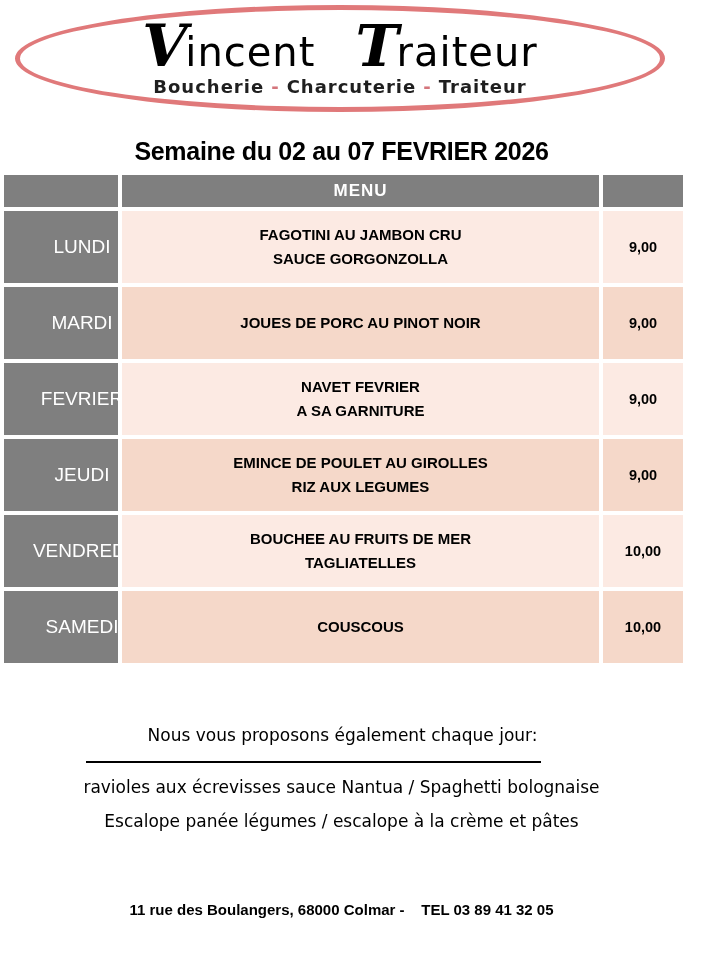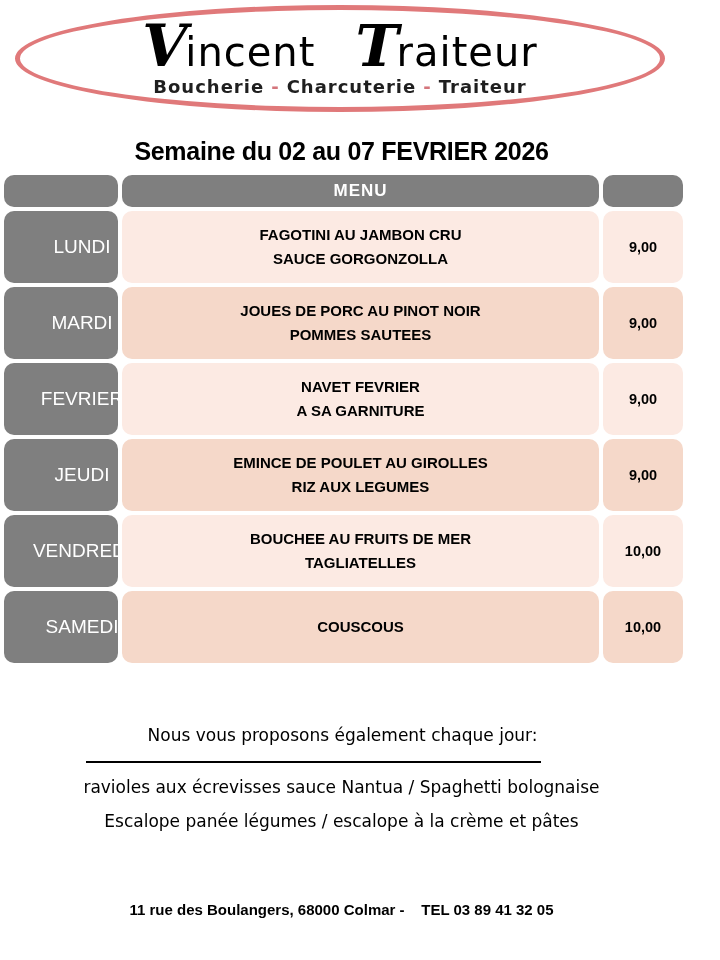--- a/index.html
+++ b/index.html
@@ -41,21 +41,21 @@
   }
 
   
   .menu-grid {
     margin:9px 0 0 4px; width:679px;
     display:grid;
     grid-template-columns:114px 477px 80px;
     grid-template-rows:32px repeat(6, 72px);
     gap:4px;
   }
-  .cell { display:flex; align-items:center; justify-content:center; box-sizing:border-box;border-radius:10px; }
+  .cell { display:flex; align-items:center; justify-content:center; box-sizing:border-box; }
   .head { background:#7f7f7f; color:#fff; font-weight:bold; font-size:17px; letter-spacing:1px; }
   .day  { background:#7f7f7f; color:#fff; font-size:19px; font-weight:400;padding-left:42px; }
   .dish { flex-direction:column; font-weight:bold; font-size:15px; line-height:24px; text-align:center; }
   .price{ font-weight:bold; font-size:14.5px; }
   .light{ background:#fceae3; }
   .dark { background:#f5d8c9; }
   .dish-line:empty { display:none; }
 
   
   .offers {
@@ -116,21 +116,20 @@
     </div>
     <div class="cell price light">
         <span>9,00</span>
       </div>
 
     <div class="cell day">
         <span>MARDI</span>
       </div>
     <div class="cell dish dark">
       <div class="dish-line">JOUES DE PORC AU PINOT NOIR</div>
-      <div class="dish-line">POMMES SAUTEES</div>
     </div>
     <div class="cell price dark">
         <span>9,00</span>
       </div>
 
     <div class="cell day">
         <span>FEVRIER</span>
       </div>
     <div class="cell dish light">
       <div class="dish-line">NAVET FEVRIER</div>

